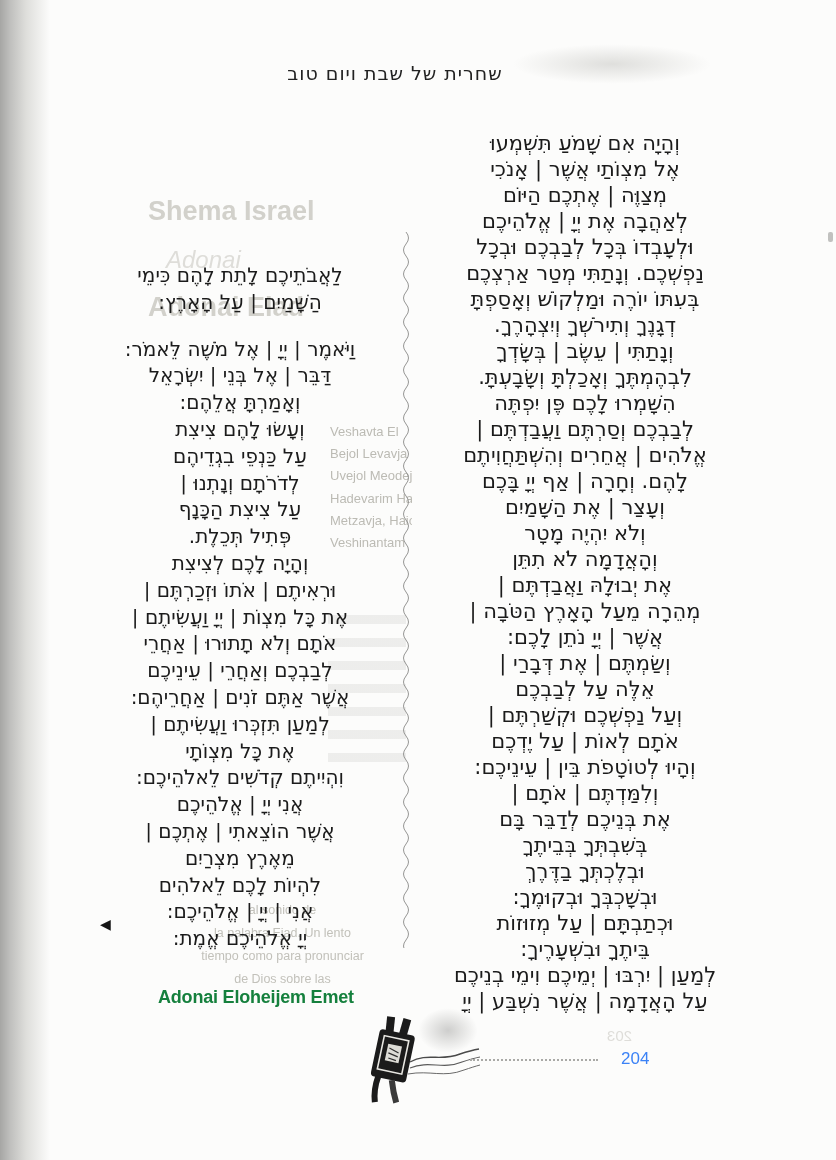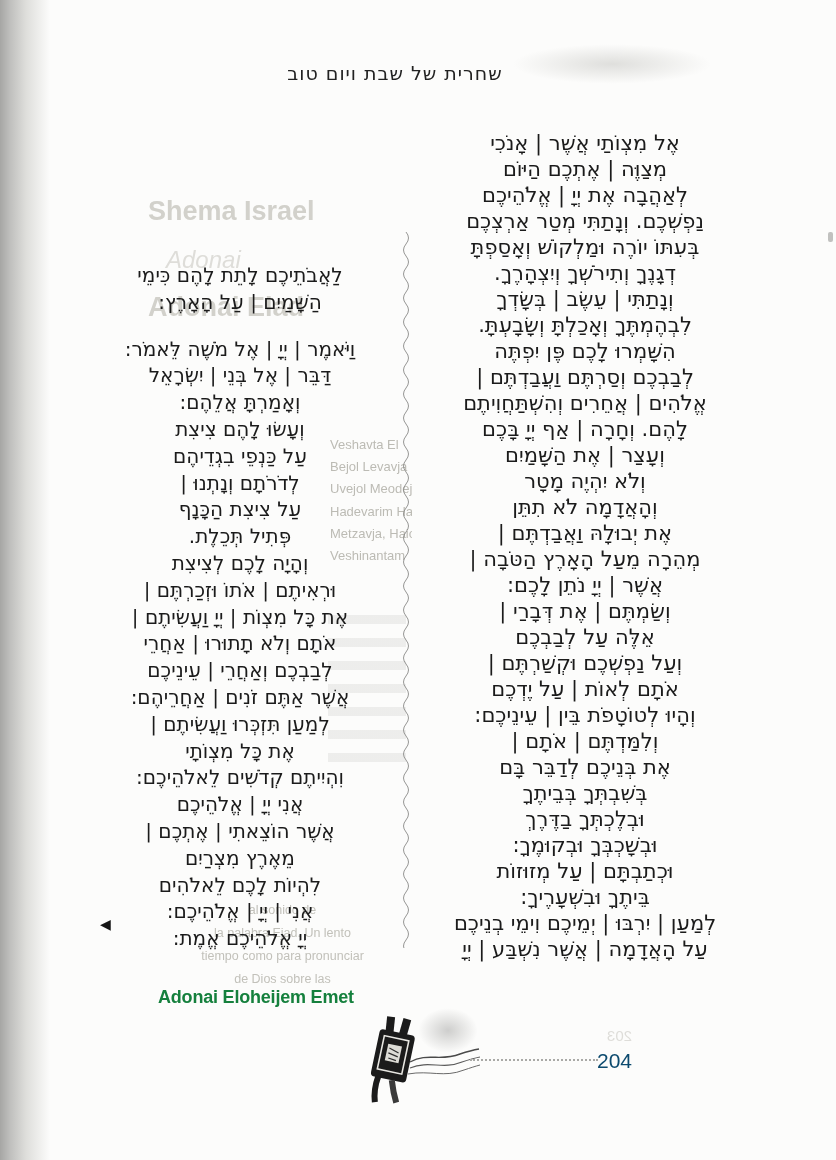--- a/index.html
+++ b/index.html
@@ -19,28 +19,28 @@
   
   .divider{position:absolute;left:400px;top:232px;}
   
   .marker{position:absolute;left:100px;top:916px;font-size:14px;color:#141414;}
   
   .caption{position:absolute;left:158px;top:987px;font-family:"Liberation Sans",sans-serif;
         font-weight:700;font-size:18px;letter-spacing:-0.2px;color:#15803d;}
   
   .tefillin{position:absolute;left:348px;top:1012px;}
   .dotted{position:absolute;left:470px;top:1059px;width:128px;border-top:2px dotted #a9a9a6;}
-  .pagenum{position:absolute;left:597px;top:1049px;font-family:"Liberation Sans",sans-serif;
-        font-size:21px;color:#0c4a6e;}
+  .pagenum{position:absolute;left:621px;top:1049px;font-family:"Liberation Sans",sans-serif;
+        font-size:17px;color:#3b82f6;}
   
   .ghost{position:absolute;color:#d2d1cb;filter:blur(0.5px);font-family:"Liberation Sans",sans-serif;}
   .ghost-h1{left:148px;top:196px;font-size:27px;font-weight:700;}
   .ghost-h2{left:150px;top:246px;font-size:24px;font-style:italic;opacity:.7;margin-left:16px;}
   .ghost-h3{left:148px;top:292px;font-size:27px;font-weight:700;}
-  .ghost-translit{left:330px;top:434px;width:82px;overflow:hidden;font-size:13px;line-height:22.2px;
+  .ghost-translit{left:330px;top:421px;width:82px;overflow:hidden;font-size:13px;line-height:22.2px;
         color:#bcbbb4;white-space:nowrap;}
   .ghost-spanish{left:185px;top:899px;width:195px;text-align:center;font-size:12.5px;line-height:23px;
         color:#c2c1ba;white-space:nowrap;overflow:hidden;}
   .ghost-pagenum{left:607px;top:1027px;font-size:15px;color:#d7d6d1;transform:scaleX(-1);opacity:.8;}
   .smudge{position:absolute;pointer-events:none;}
   .smudge-topright{left:512px;top:44px;width:200px;height:40px;
         background:radial-gradient(ellipse at 50% 50%,rgba(175,175,170,.38),rgba(175,175,170,0) 70%);}
   .smudge-tefillin{left:418px;top:1008px;width:60px;height:45px;
         background:radial-gradient(ellipse at 50% 50%,rgba(150,150,148,.45),rgba(150,150,148,0) 70%);}
   .smudge-ghostcol{left:328px;top:615px;width:78px;height:150px;opacity:.22;
@@ -76,23 +76,25 @@
   <div class="ghost ghost-pagenum">203</div>
   <div class="smudge smudge-edge-tick"></div>
 
   <div class="header">שחרית של שבת ויום טוב</div>
 
   <svg class="divider" width="12" height="716" viewBox="0 0 12 716">
     <path id="wavy-path" d="M6 0 q5 6 0 12 q-5 6 0 12 q5 6 0 12 q-5 6 0 12 q5 6 0 12 q-5 6 0 12 q5 6 0 12 q-5 6 0 12 q5 6 0 12 q-5 6 0 12 q5 6 0 12 q-5 6 0 12 q5 6 0 12 q-5 6 0 12 q5 6 0 12 q-5 6 0 12 q5 6 0 12 q-5 6 0 12 q5 6 0 12 q-5 6 0 12 q5 6 0 12 q-5 6 0 12 q5 6 0 12 q-5 6 0 12 q5 6 0 12 q-5 6 0 12 q5 6 0 12 q-5 6 0 12 q5 6 0 12 q-5 6 0 12 q5 6 0 12 q-5 6 0 12 q5 6 0 12 q-5 6 0 12 q5 6 0 12 q-5 6 0 12 q5 6 0 12 q-5 6 0 12 q5 6 0 12 q-5 6 0 12 q5 6 0 12 q-5 6 0 12 q5 6 0 12 q-5 6 0 12 q5 6 0 12 q-5 6 0 12 q5 6 0 12 q-5 6 0 12 q5 6 0 12 q-5 6 0 12 q5 6 0 12 q-5 6 0 12 q5 6 0 12 q-5 6 0 12 q5 6 0 12 q-5 6 0 12 q5 6 0 12 q-5 6 0 12 q5 6 0 12 q-5 6 0 12" fill="none" stroke="#8b8b89" stroke-width="0.9"></path>
   </svg>
 
   <div class="col col-right">
+      <div class="h-line">וְהָיָה אִם שָׁמֹעַ תִּשְׁמְעוּ</div>
       <div class="h-line">אֶל מִצְוֹתַי אֲשֶׁר | אָנֹכִי</div>
       <div class="h-line">מְצַוֶּה | אֶתְכֶם הַיּוֹם</div>
       <div class="h-line">לְאַהֲבָה אֶת יְיָ | אֱלֹהֵיכֶם</div>
+      <div class="h-line">וּלְעָבְדוֹ בְּכָל לְבַבְכֶם וּבְכָל</div>
       <div class="h-line">נַפְשְׁכֶם. וְנָתַתִּי מְטַר אַרְצְכֶם</div>
       <div class="h-line">בְּעִתּוֹ יוֹרֶה וּמַלְקוֹשׁ וְאָסַפְתָּ</div>
       <div class="h-line">דְגָנֶךָ וְתִירֹשְׁךָ וְיִצְהָרֶךָ.</div>
       <div class="h-line">וְנָתַתִּי | עֵשֶׂב | בְּשָׂדְךָ</div>
       <div class="h-line">לִבְהֶמְתֶּךָ וְאָכַלְתָּ וְשָׂבָעְתָּ.</div>
       <div class="h-line">הִשָּׁמְרוּ לָכֶם פֶּן יִפְתֶּה</div>
       <div class="h-line">לְבַבְכֶם וְסַרְתֶּם וַעֲבַדְתֶּם |</div>
       <div class="h-line">אֱלֹהִים | אֲחֵרִים וְהִשְׁתַּחֲוִיתֶם</div>
       <div class="h-line">לָהֶם. וְחָרָה | אַף יְיָ בָּכֶם</div>
       <div class="h-line">וְעָצַר | אֶת הַשָּׁמַיִם</div>

